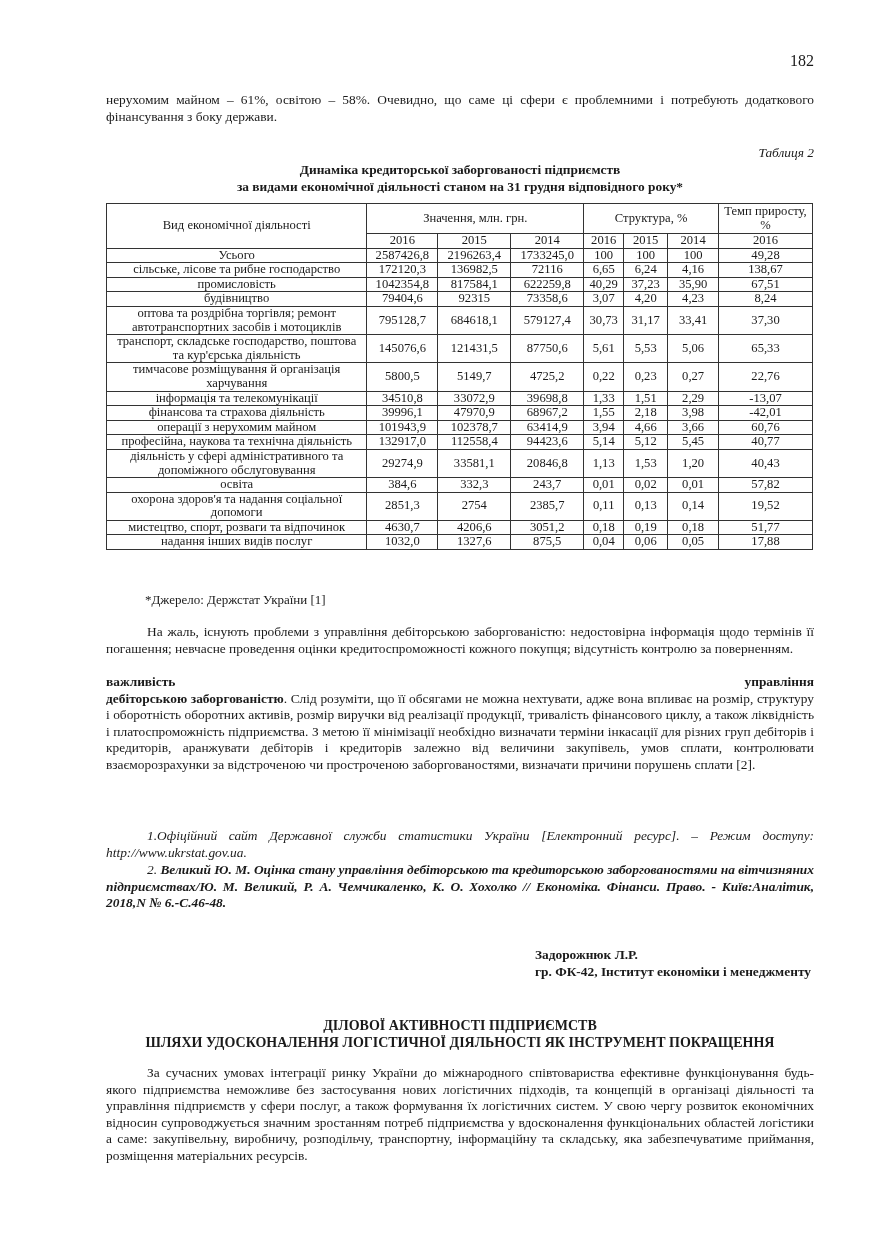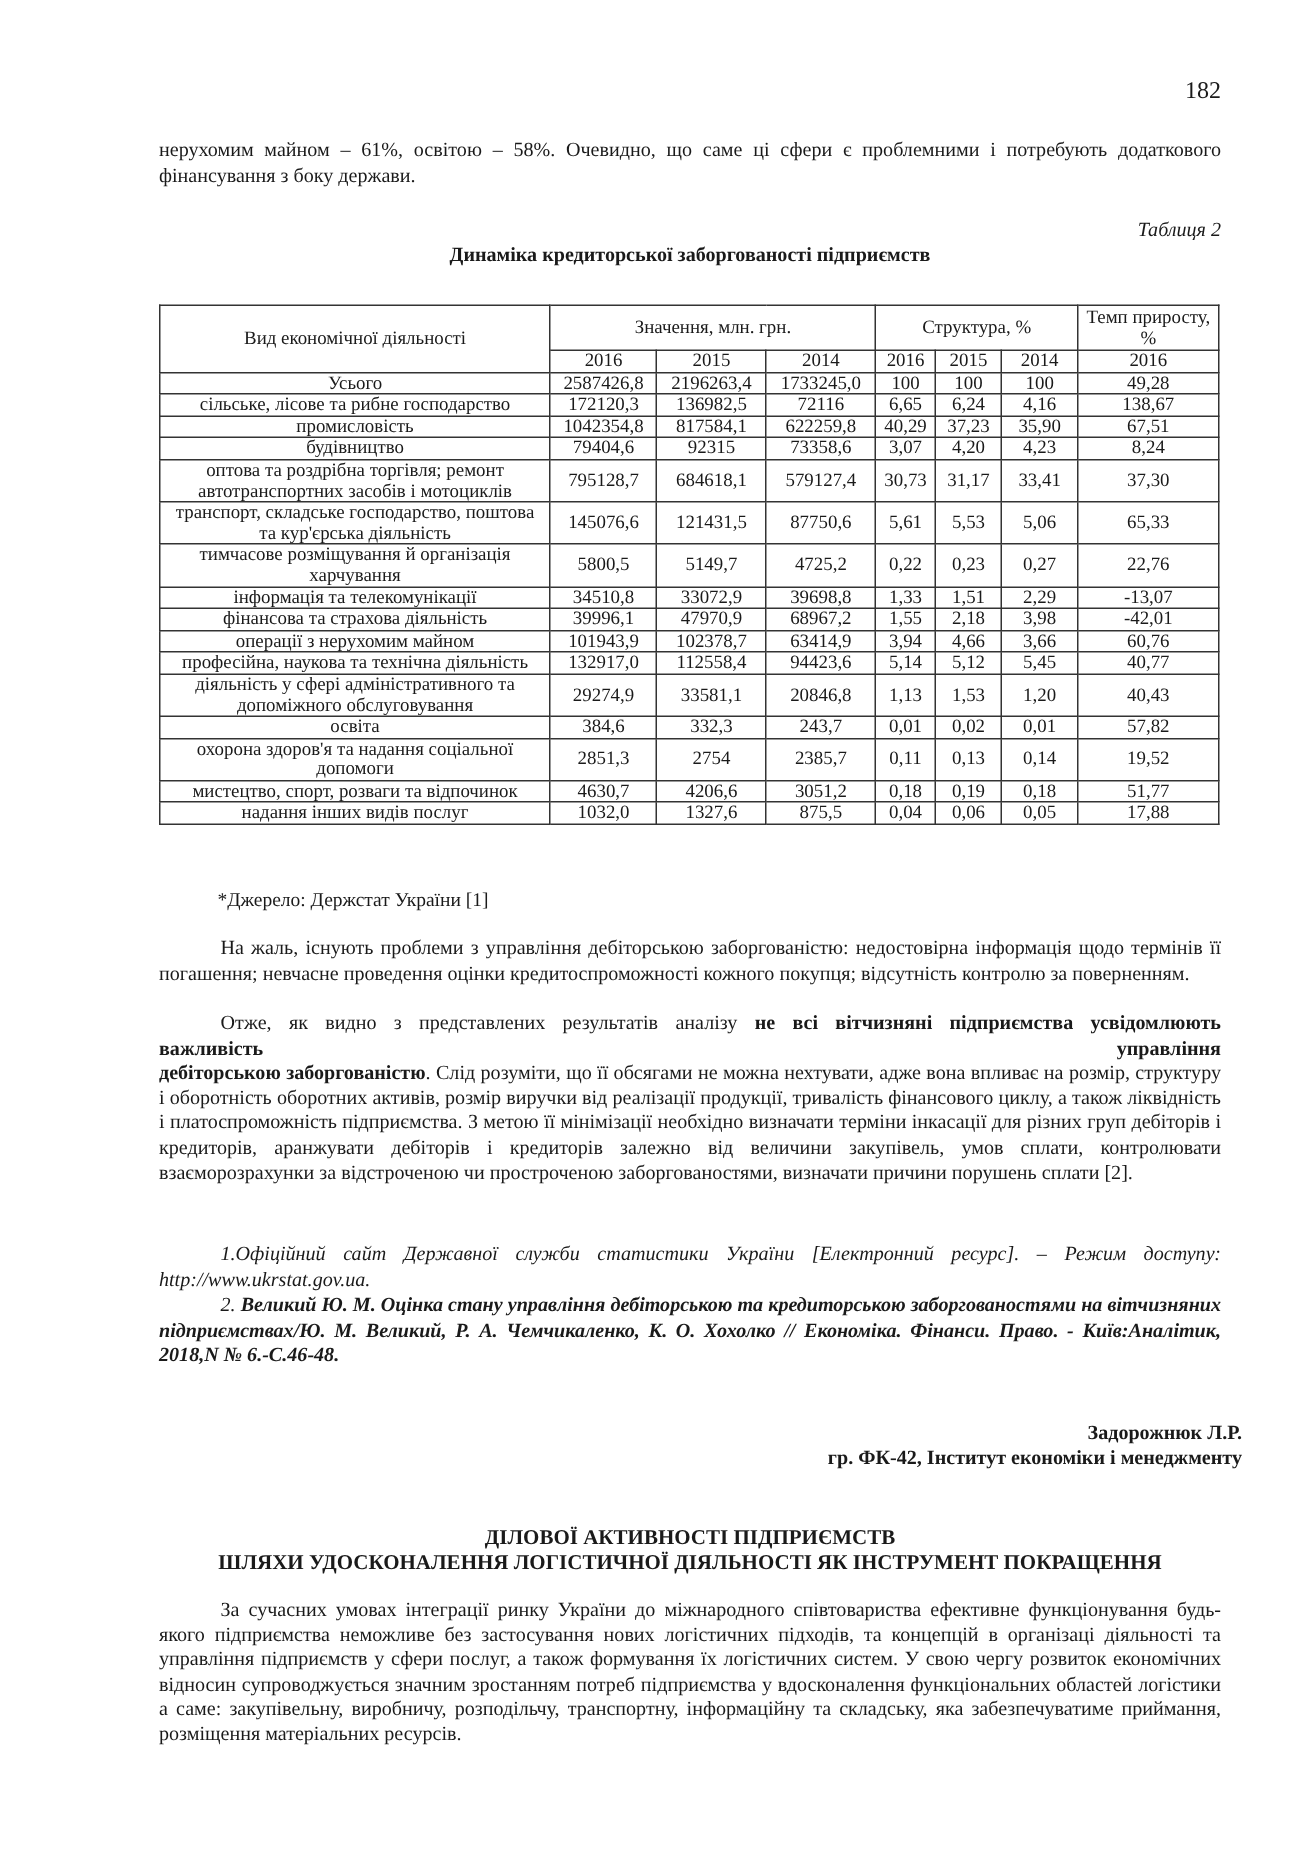--- a/index.html
+++ b/index.html
@@ -33,41 +33,42 @@
   col.c0 { width: 261px; } col.c1 { width: 71px; } col.c2 { width: 73px; } col.c3 { width: 73px; }
   col.c4 { width: 40px; } col.c5 { width: 44px; } col.c6 { width: 51px; } col.c7 { width: 94px; }
   .source-note { position: absolute; top: 592px; left: 145px; font-size: 13px; }
   .p1 { top: 624px; }
   .p2 { top: 674px; }
   .p2 .line-split { display: flex; justify-content: space-between; font-weight: bold; }
   .ref1 { top: 828px; font-style: italic; }
   .ref2 { top: 862px; font-style: italic; font-weight: bold; }
   .ref2 .num-normal { font-weight: normal; }
   .author-block {
-    position: absolute; top: 946px; right: 48px; text-align: right;
+    position: absolute; top: 946px; right: 65px; text-align: left;
     font-size: 13.4px; line-height: 17px;
   }
   .author-name, .author-group { font-weight: bold; }
   .author-supervisor { font-style: italic; }
   .article-title {
     position: absolute; top: 1017px; left: 106px; width: 708px; text-align: center;
     font-weight: bold; font-size: 14px; line-height: 17px;
   }
   .p3 { top: 1065px; }
 </style>
 </head>
 <body>
 
 <div class="page-number">182</div>
 
 <div class="text-block p-intro">нерухомим майном – 61%, освітою – 58%. Очевидно, що саме ці сфери є проблемними і потребують додаткового фінансування з боку держави.</div>
 
 <div class="table-label">Таблиця 2</div>
 <div class="table-title">
   <div>Динаміка кредиторської заборгованості підприємств</div>
+  <div>за видами економічної діяльності станом на 31 грудня відповідного року*</div>
 </div>
 
 <table class="data">
   <colgroup>
     <col class="c0">
       <col class="c1">
       <col class="c2">
       <col class="c3">
       <col class="c4">
       <col class="c5">
@@ -253,23 +254,20 @@
         <td class="num">17,88</td>
       </tr>
     </tbody>
 </table>
 
 <div class="source-note">*Джерело: Держстат України [1]</div>
 
 <div class="text-block p1 indent">На жаль, існують проблеми з управління дебіторською заборгованістю: недостовірна інформація щодо термінів її погашення; невчасне проведення оцінки кредитоспроможності кожного покупця; відсутність контролю за поверненням.</div>
 
 <div class="text-block p2">
-  <div class="indent" style="text-align:justify; text-align-last:justify;">
-    <span>Отже, як видно з представлених результатів аналізу </span><b>не всі вітчизняні підприємства усвідомлюють</b>
-  </div>
   <div class="line-split">
     <span>важливість</span>
     <span>управління</span>
   </div>
   <div><b>дебіторською заборгованістю</b><span>. Слід розуміти, що її обсягами не можна нехтувати, адже вона впливає на розмір, структуру і оборотність оборотних активів, розмір виручки від реалізації продукції, тривалість фінансового циклу, а також ліквідність і платоспроможність підприємства. З метою її мінімізації необхідно визначати терміни інкасації для різних груп дебіторів і кредиторів, аранжувати дебіторів і кредиторів залежно від величини закупівель, умов сплати, контролювати взаєморозрахунки за відстроченою чи простроченою заборгованостями, визначати причини порушень сплати [2].</span></div>
 </div>
 
 <div class="text-block ref1 indent">1.Офіційний сайт Державної служби статистики України [Електронний ресурс]. – Режим доступу: http://www.ukrstat.gov.ua.</div>
 <div class="text-block ref2 indent"><span class="num-normal">2. </span><span>Великий Ю. М. Оцінка стану управління дебіторською та кредиторською заборгованостями на вітчизняних підприємствах/Ю. М. Великий, Р. А. Чемчикаленко, К. О. Хохолко // Економіка. Фінанси. Право. - Київ:Аналітик, 2018,N № 6.-С.46-48.</span></div>
 

